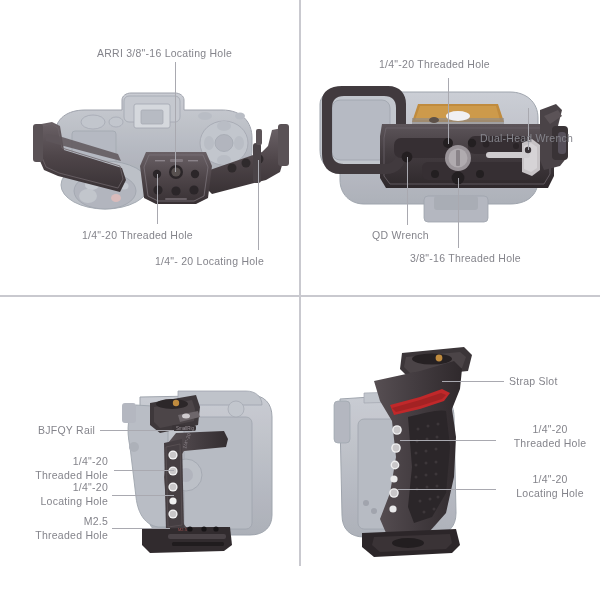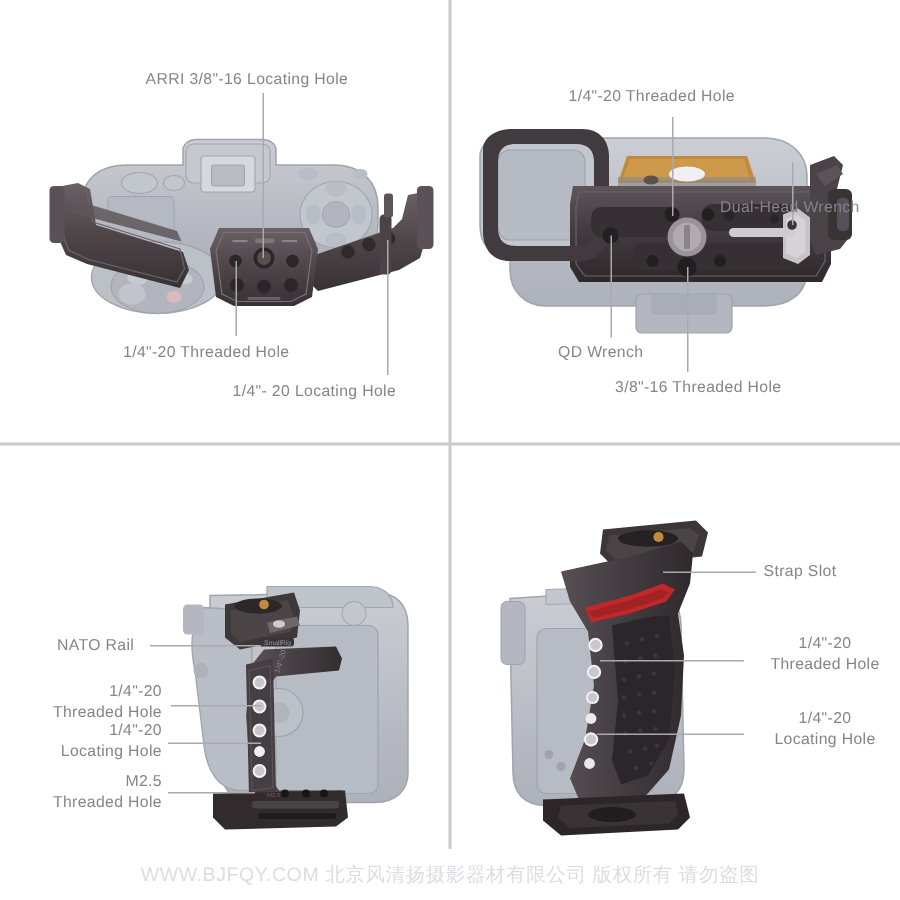--- a/index.html
+++ b/index.html
@@ -320,21 +320,21 @@
         <circle cx="216" cy="232" r="2.6" fill="#181517"></circle>
         <text x="178" y="234" font-family="Liberation Sans, sans-serif" font-size="4" fill="#a05050">M2.5</text>
       </g>
     </svg>
 
     <div class="lead-h" style="left:100px;top:133px;width:74px;"></div>
     <div class="lead-h" style="left:114px;top:173px;width:60px;"></div>
     <div class="lead-h" style="left:112px;top:198px;width:62px;"></div>
     <div class="lead-h" style="left:112px;top:231px;width:58px;"></div>
 
-    <div class="label" style="left:38px;top:127px;">NATO Rail</div>
+    <div class="label" style="left:38px;top:127px;">BJFQY Rail</div>
 
     <div class="label two right" style="left:14px;top:158px;width:94px;">
       <div>1/4"-20</div>
       <div>Threaded Hole</div>
     </div>
 
     <div class="label two right" style="left:14px;top:184px;width:94px;">
       <div>1/4"-20</div>
       <div>Locating Hole</div>
     </div>
@@ -447,15 +447,14 @@
 
     <div class="label two center" style="left:196px;top:176px;width:100px;">
       <div>1/4"-20</div>
       <div>Locating Hole</div>
     </div>
   </div>
 
   <div class="divider-h"></div>
   <div class="divider-v"></div>
 
-  <div id="watermark">WWW.BJFQY.COM 北京风清扬摄影器材有限公司 版权所有 请勿盗图</div>
 
 </div>
 
 </body></html>

